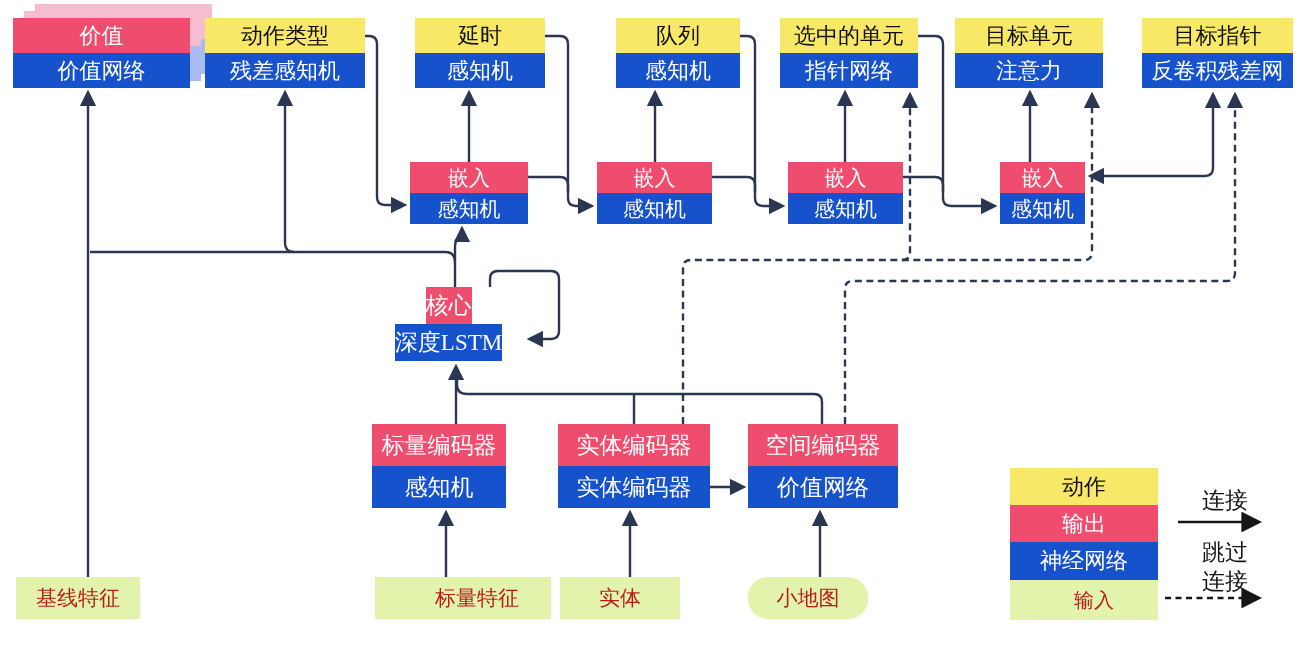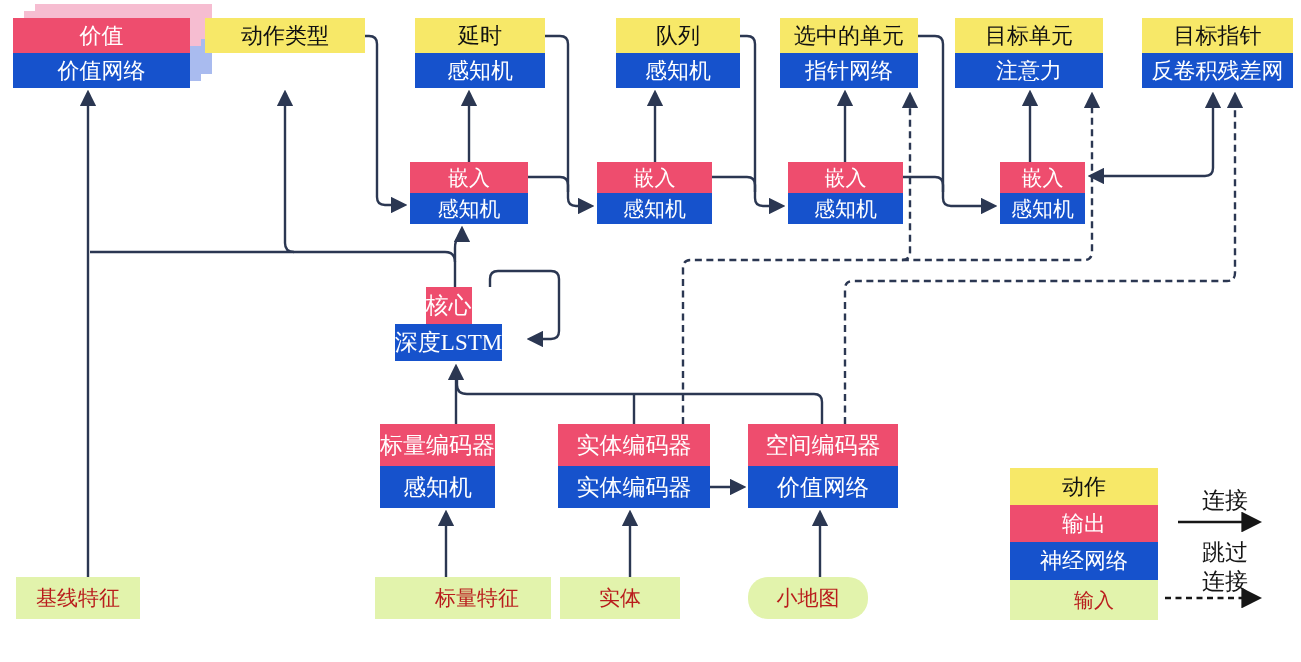--- a/index.html
+++ b/index.html
@@ -96,20 +96,21 @@
     <div class="row sh-out"></div>
     <div class="row sh-net"></div>
   </div>
 
   <div class="node toprow" style="left:13px;top:18px;width:177px;">
     <div class="row out">价值</div>
     <div class="row net">价值网络</div>
   </div>
   <div class="node toprow" style="left:205px;top:18px;width:160px;">
     <div class="row act">动作类型</div>
+    <div class="row net">残差感知机</div>
   </div>
   <div class="node toprow" style="left:415px;top:18px;width:130px;">
     <div class="row act">延时</div>
     <div class="row net">感知机</div>
   </div>
   <div class="node toprow" style="left:580px;top:18px;width:124px;padding-left:36px;">
     <div class="row act">队列</div>
     <div class="row net">感知机</div>
   </div>
   <div class="node toprow" style="left:780px;top:18px;width:138px;">
@@ -140,21 +141,21 @@
   <div class="node embed" style="left:1000px;top:162px;width:85px;">
     <div class="row out">嵌入</div>
     <div class="row net">感知机</div>
   </div>
 
   <div class="node corebox" style="left:372px;top:287px;width:153px;align-items:center;">
     <div class="row out">核心</div>
     <div class="row net">深度LSTM</div>
   </div>
 
-  <div class="node enc" style="left:380px;top:424px;width:115px;">
+  <div class="node enc" style="left:372px;top:424px;width:134px;">
     <div class="row out">标量编码器</div>
     <div class="row net">感知机</div>
   </div>
   <div class="node enc" style="left:558px;top:424px;width:152px;">
     <div class="row out">实体编码器</div>
     <div class="row net">实体编码器</div>
   </div>
   <div class="node enc" style="left:748px;top:424px;width:150px;">
     <div class="row out">空间编码器</div>
     <div class="row net">价值网络</div>

